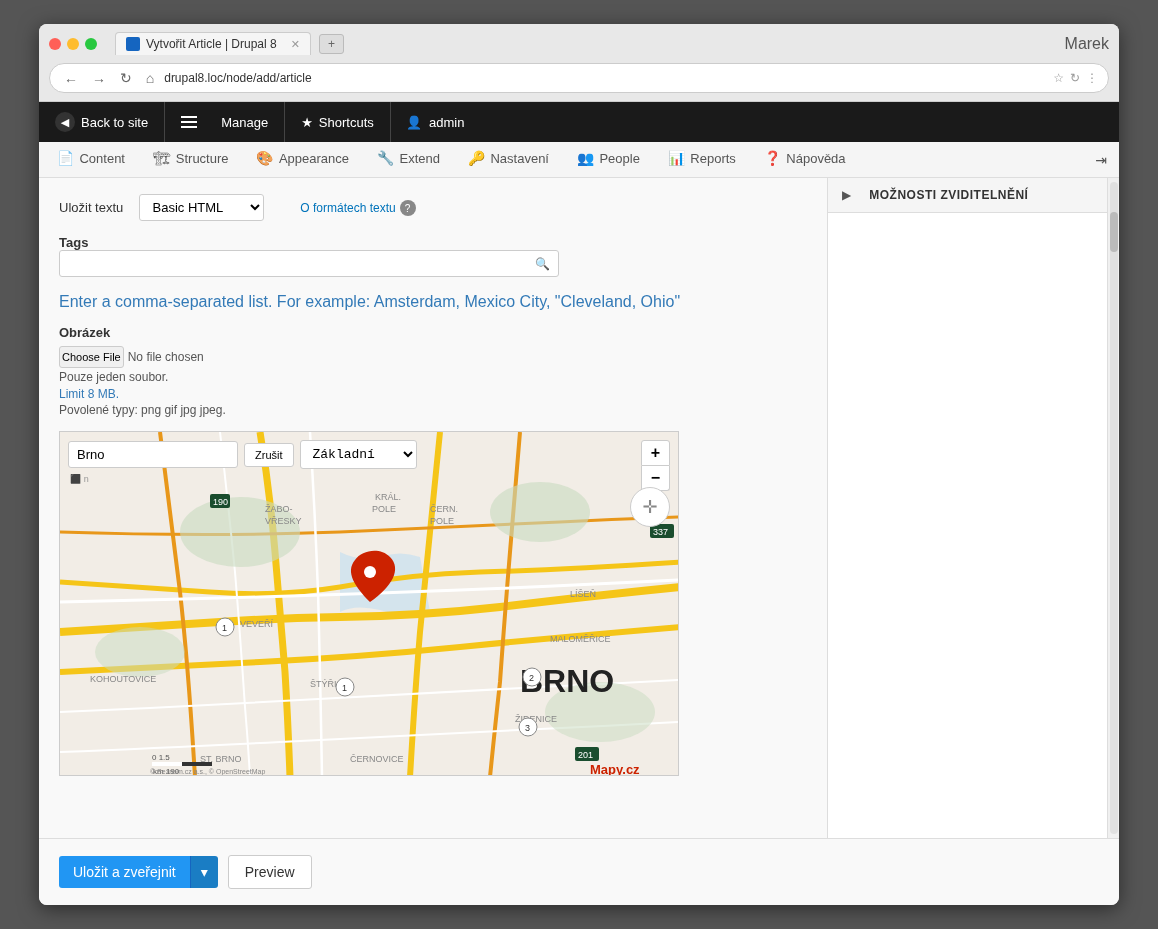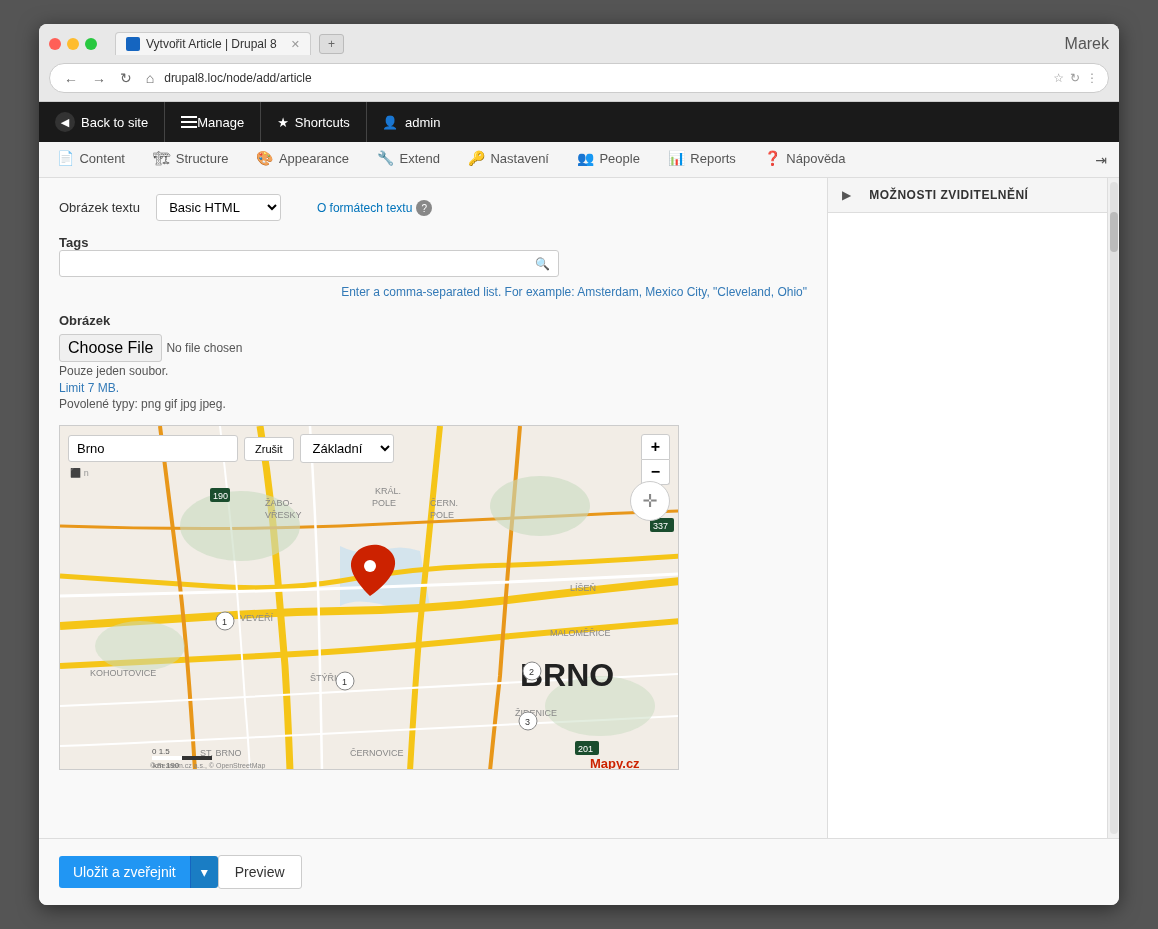--- a/index.html
+++ b/index.html
@@ -19,21 +19,21 @@
     .browser-user { margin-left: auto; font-size: 16px; color: #555; }
     .browser-address-bar { display: flex; align-items: center; gap: 6px; background: white; border: 1px solid #ccc; border-radius: 20px; padding: 4px 10px; font-size: 12px; }
     .nav-btn { background: none; border: none; cursor: pointer; color: #666; font-size: 14px; padding: 2px 4px; }
     .nav-btn:disabled { color: #bbb; }
     .address-text { flex: 1; color: #333; font-size: 12px; }
     .address-icons { display: flex; gap: 6px; color: #999; font-size: 12px; }
     
     .admin-toolbar { background: #1a1a1a; display: flex; align-items: center; height: 40px; padding: 0; }
     .toolbar-back { display: flex; align-items: center; gap: 6px; padding: 0 16px; color: white; font-size: 13px; border-right: 1px solid #444; height: 100%; cursor: pointer; }
     .toolbar-back-icon { width: 20px; height: 20px; background: #333; border-radius: 50%; display: flex; align-items: center; justify-content: center; color: white; font-size: 11px; }
-    .toolbar-manage { display: flex; align-items: center; gap: 0; padding: 16px 16px; color: white; font-size: 13px; border-right: 1px solid #444; height: 100%; cursor: pointer; }
+    .toolbar-manage { display: flex; align-items: center; gap: 24px; padding: 16px 16px; color: white; font-size: 13px; border-right: 1px solid #444; height: 100%; cursor: pointer; }
     .toolbar-shortcuts { display: flex; align-items: center; gap: 6px; padding: 0 16px; color: white; font-size: 13px; border-right: 1px solid #444; height: 100%; cursor: pointer; }
     .toolbar-admin { display: flex; align-items: center; gap: 6px; padding: 0 16px; color: white; font-size: 13px; height: 100%; cursor: pointer; }
     .hamburger { display: flex; flex-direction: column; gap: 3px; }
     .hamburger span { display: block; width: 16px; height: 2px; background: white; }
     
     .secondary-nav { background: #f5f5f5; border-bottom: 1px solid #ddd; display: flex; align-items: center; padding: 0 4px; }
     .nav-item { display: flex; align-items: center; gap: 5px; padding: 8px 14px; color: #555; font-size: 13px; cursor: pointer; border-bottom: 3px solid transparent; }
     .nav-icon { font-size: 14px; }
     .nav-spacer { margin-left: auto; }
     .nav-collapse-btn { padding: 8px; color: #555; cursor: pointer; }
@@ -44,36 +44,36 @@
     .form-label { display: inline-block; margin-right: 8px; color: #333; font-size: 13px; }
     .format-selector { display: flex; align-items: center; gap: 8px; margin-bottom: 14px; }
     .format-link { color: #0073ba; font-size: 12px; }
     .question-icon { display: inline-flex; align-items: center; justify-content: center; width: 16px; height: 16px; background: #888; border-radius: 50%; color: white; font-size: 10px; cursor: pointer; }
     select.format-select { border: 1px solid #ccc; border-radius: 3px; padding: 4px 24px 4px 8px; font-size: 13px; background: white; appearance: auto; text-align: right; }
     .tags-section { margin-bottom: 14px; }
     .tags-label { font-size: 13px; color: #333; font-weight: bold; }
     .tags-input { width: 100%; max-width: 500px; border: 1px solid #ccc; border-radius: 3px; padding: 5px 8px; font-size: 13px; display: flex; align-items: center; background: white; }
     .tags-input input { border: none; outline: none; flex: 1; font-size: 13px; }
     .search-icon-small { color: #aaa; font-size: 12px; }
-    .hint-text { font-size: 12px; color: #337ab7; margin-top: 8px; text-align: right; }
+    .hint-text { font-size: 16px; color: #337ab7; margin-top: 16px; }
     .obr-section { margin-bottom: 14px; }
     .obr-label { font-size: 13px; color: #333; margin-bottom: 6px; font-weight: bold; }
     .file-input-row { display: flex; align-items: center; gap: 4px; }
-    .choose-file-btn { background: #f0f0f0; border: 1px solid #ccc; border-radius: 3px; padding: 4px 8px; font-size: 16px; cursor: pointer; }
+    .choose-file-btn { background: #f0f0f0; border: 1px solid #ccc; border-radius: 3px; padding: 4px 2px; font-size: 11px; cursor: pointer; }
     .no-file-text { font-size: 12px; color: #555; }
     .file-hint { font-size: 12px; color: #337ab7; margin-top: 3px; }
     .file-hint-black { font-size: 12px; color: #555; margin-top: 2px; }
     
     .map-container { width: 620px; border: 1px solid #ccc; position: relative; height: 345px; overflow: hidden; background: #e8e0d8; }
     .map-controls { position: absolute; top: 8px; left: 8px; right: 8px; display: flex; align-items: center; gap: 6px; z-index: 10; }
     .map-search-input { background: white; border: 1px solid #ccc; border-radius: 3px; padding: 5px 8px; font-size: 13px; width: 170px; }
     .map-cancel-btn { background: white; border: 1px solid #ccc; border-radius: 3px; padding: 5px 10px; font-size: 11px; cursor: pointer; }
-    .map-type-select { border: 1px solid #ccc; border-radius: 3px; padding: 5px 8px; font-size: 13px; background: white; }
-    
-    .bottom-actions { display: flex; align-items: center; padding: 16px 20px; background: #f9f9f9; border-top: 1px solid #ddd; }
+    .map-type-select { border: 1px solid #ccc; border-radius: 3px; padding: 5px 8px; font-size: 13px; background: white; font-family: Liberation Mono, monospace; }
+    
+    .bottom-actions { display: flex; align-items: center; gap: 10px; padding: 16px 20px; background: #f9f9f9; border-top: 1px solid #ddd; }
     .save-btn-main { background: #2196f3; color: white; border: none; border-left-part: none; padding: 8px 14px; font-size: 14px; cursor: pointer; }
     .save-btn-arrow { background: #1a7dc4; color: white; border: none; padding: 8px 10px; font-size: 14px; cursor: pointer; border-left: 1px solid #1565c0; }
     .save-btn-group { display: flex; border-radius: 3px; overflow: hidden; }
     .preview-btn { background: white; border: 1px solid #ccc; border-radius: 3px; padding: 8px 16px; font-size: 14px; cursor: pointer; color: #333; }
     
     .sidebar-header { background: #f5f5f5; border-bottom: 1px solid #ddd; padding: 10px 14px; display: flex; align-items: center; gap: 6px; cursor: pointer; }
     .sidebar-arrow { font-size: 12px; color: #555; }
     .sidebar-title { font-size: 12px; font-weight: bold; color: #333; text-transform: uppercase; letter-spacing: 0.5px; margin-left: 12px; }
     
     .right-scrollbar { width: 12px; background: #f0f0f0; border-left: 1px solid #ddd; display: flex; flex-direction: column; align-items: center; padding: 2px 0; }
@@ -171,21 +171,21 @@
       <span>Nápověda</span>
     </div>
     <div class="nav-spacer"></div>
     <div class="nav-collapse-btn">⇥</div>
   </div>
 
   <div class="content-area">
     <div class="main-content">
 
       <div class="format-selector">
-        <span class="form-label">Obrázek textu</span>
+        <span class="form-label">Uložit textu</span>
         <select class="format-select">
           <option>Basic HTML</option>
           <option>Full HTML</option>
           <option>Plain text</option>
         </select>
         <span style="margin-left: 28px;">
           <a class="format-link">O formátech textu</a>
           <span class="question-icon">?</span>
         </span>
       </div>
@@ -199,21 +199,21 @@
         <div class="hint-text">Enter a comma-separated list. For example: Amsterdam, Mexico City, "Cleveland, Ohio"</div>
       </div>
 
       <div class="obr-section">
         <div class="obr-label">Obrázek</div>
         <div class="file-input-row">
           <button class="choose-file-btn">Choose File</button>
           <span class="no-file-text">No file chosen</span>
         </div>
         <div class="file-hint-black">Pouze jeden soubor.</div>
-        <div class="file-hint">Limit 7 MB.</div>
+        <div class="file-hint">Limit 8 MB.</div>
         <div class="file-hint-black">Povolené typy: png gif jpg jpeg.</div>
       </div>
 
       <div class="map-container">
 
         <svg width="620" height="345" viewBox="0 0 620 345" xmlns="http://www.w3.org/2000/svg" style="position:absolute;top:0;left:0;">
 
           <rect width="620" height="345" fill="#f2ede6"></rect>
 
           <path d="M 280 120 Q 300 130 320 125 Q 340 118 360 125 L 370 180 Q 340 185 320 178 Q 295 172 280 180 Z" fill="#c8dff0" opacity="0.7"></path>

